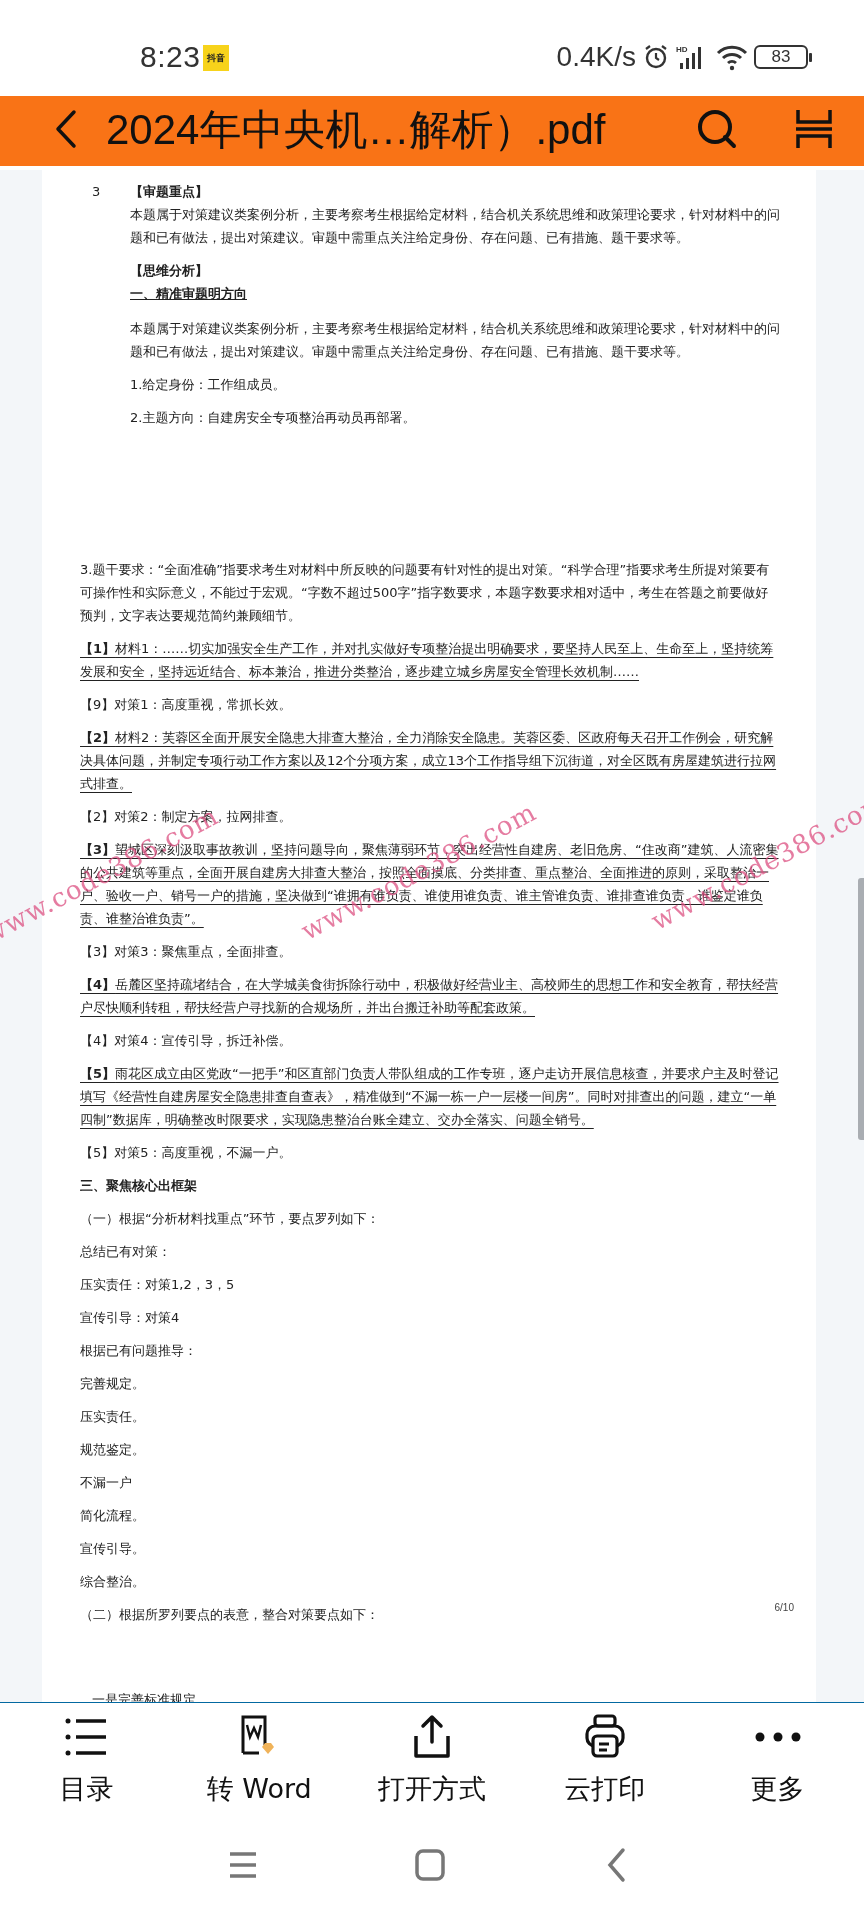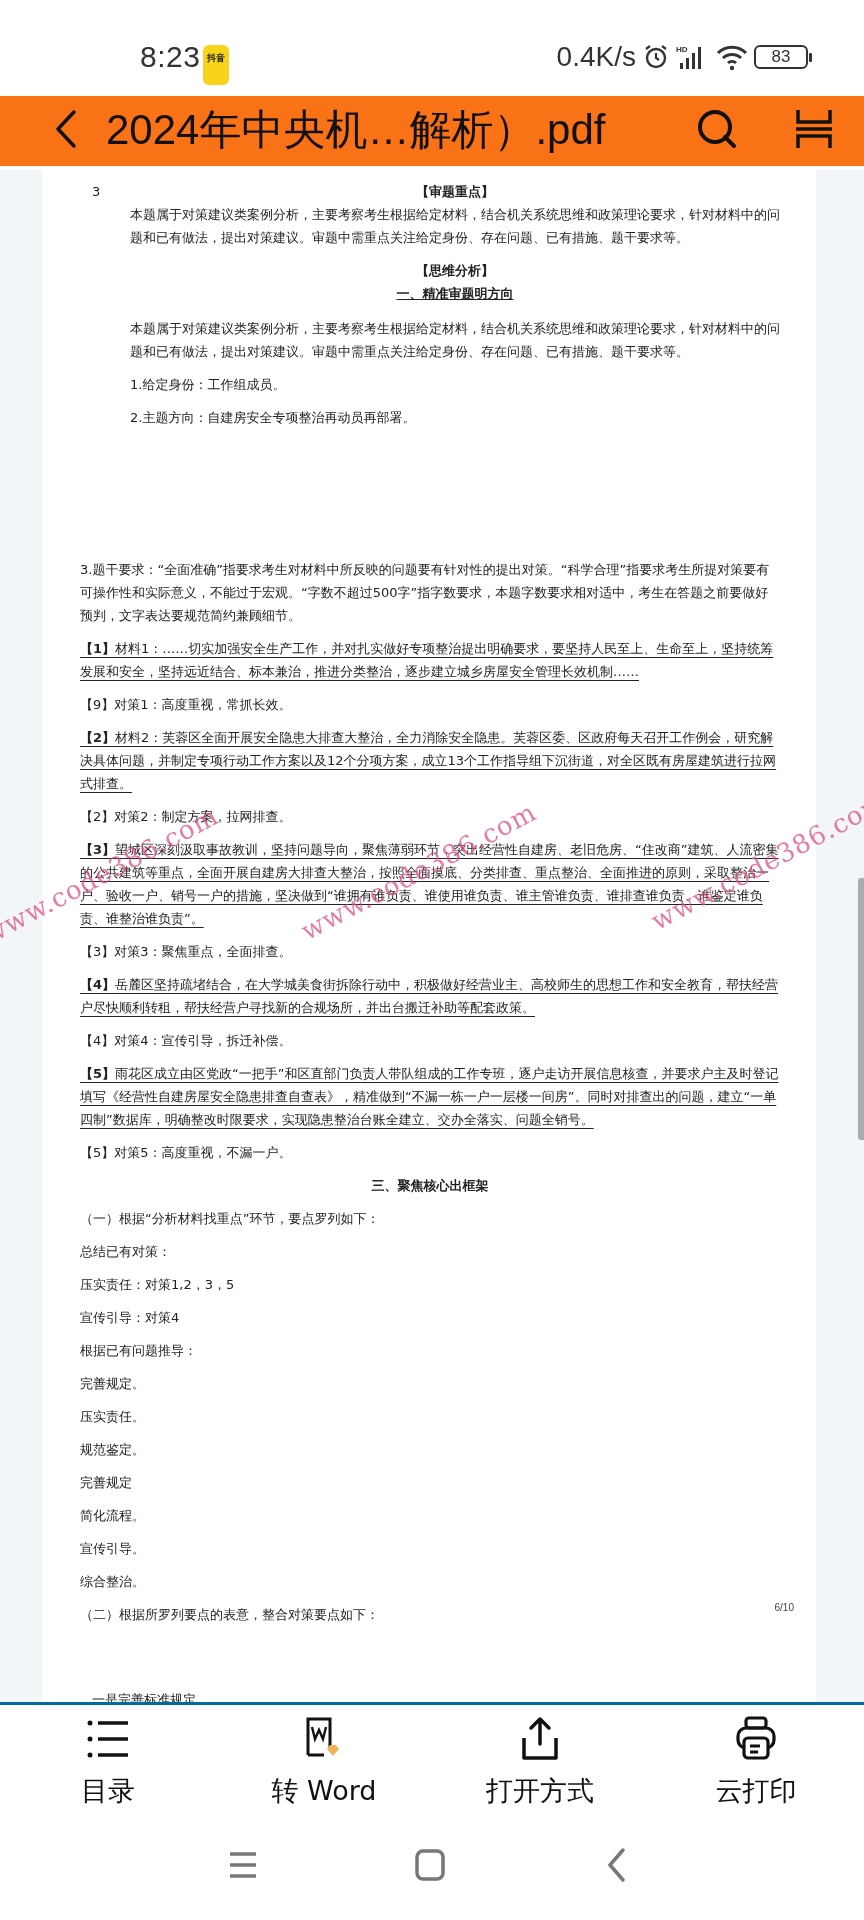--- a/index.html
+++ b/index.html
@@ -2,21 +2,21 @@
 <html><head>
 <meta charset="utf-8">
 <style>
   * { box-sizing: border-box; margin: 0; padding: 0; }
   html, body { width: 864px; height: 1920px; overflow: hidden; background: #ffffff; }
   body { font-family: "DejaVu Sans", "Liberation Sans", sans-serif; color: #111; position: relative; }
 
   
   .statusbar { position: absolute; top: 0; left: 0; width: 864px; height: 110px; background: #fff; }
   .sb-time { position: absolute; left: 140px; top: 40px; font-size: 30px; color: #333; font-family: "Liberation Sans", sans-serif; letter-spacing: 0.5px; }
-  .sb-badge { position: absolute; left: 203px; top: 45px; width: 26px; height: 40px; background: #f7d31b; border-radius: 6px; font-size: 9px; font-weight: bold; color: #222; text-align: center; line-height: 26px; }
+  .sb-badge { position: absolute; left: 203px; top: 45px; width: 26px; height: 26px; background: #f7d31b; border-radius: 0; font-size: 9px; font-weight: bold; color: #222; text-align: center; line-height: 26px; }
   .sb-right { position: absolute; right: 56px; top: 40px; height: 34px; display: flex; align-items: center; gap: 6px; color: #333; }
   .sb-speed { font-size: 28px; font-family: "Liberation Sans", sans-serif; color: #333; }
   .sb-icon svg { display: block; }
   .sb-batt { width: 54px; height: 24px; border: 2px solid #333; border-radius: 6px; font-size: 17px; text-align: center; line-height: 20px; position: relative; font-family: "Liberation Sans", sans-serif; }
   .sb-batt::after { content: ""; position: absolute; right: -6px; top: 6px; width: 3px; height: 9px; background: #333; border-radius: 1px; }
 
   
   .titlebar { position: absolute; top: 96px; left: 0; width: 864px; height: 70px; background: #f97316; }
   .tb-back { position: absolute; left: 46px; top: 8px; width: 40px; height: 50px; }
   .tb-title { position: absolute; left: 106px; top: 6px; font-size: 42px; color: #111; font-family: "Liberation Sans", sans-serif; white-space: nowrap; }
@@ -24,31 +24,31 @@
   .tb-split { position: absolute; left: 794px; top: 10px; width: 40px; height: 46px; }
 
   
   .viewer { position: absolute; top: 170px; left: 0; width: 864px; height: 1532px; background: #f3f6f9; overflow: hidden; }
   .page { position: absolute; left: 42px; width: 774px; background: #fff; }
   .page-a { top: -10px; height: 510px; }
   .page-b { top: 352px; height: 1110px; }
   .page-c { top: 1460px; height: 200px; }
   .pg-text { position: absolute; font-family: "DejaVu Sans", sans-serif; font-size: 13px; color: #222; line-height: 23px; }
   .pg-num { position: absolute; right: 22px; font-size: 10px; color: #444; font-family: "Liberation Sans", sans-serif; }
-  .bold { font-weight: bold; text-align: center; }
+  .bold { font-weight: bold; }
   .u { text-decoration: underline; text-decoration-thickness: 1px; text-underline-offset: 4px; }
   .para { margin-bottom: 10px; }
 
   .scroll-thumb { position: absolute; right: 0; top: 708px; width: 6px; height: 262px; background: #a9adb2; border-radius: 3px 0 0 3px; }
 
   
   .wm { position: absolute; color: rgba(220, 80, 130, 0.75); font-family: "DejaVu Serif", serif; font-size: 26px; transform: rotate(-28deg); transform-origin: left bottom; white-space: nowrap; letter-spacing: 1px; pointer-events: none; }
 
   
-  .toolbar { position: absolute; top: 1702px; left: 0; width: 864px; height: 110px; background: #fff; border-top: 3px solid #0369a1; display: flex; }
+  .toolbar { position: absolute; top: 1702px; left: 0; width: 864px; height: 110px; background: #fff; border-top: 1px solid #0369a1; display: flex; }
   .tool { flex: 1; display: flex; flex-direction: column; align-items: center; padding-top: 10px; }
   .tool-icon { width: 48px; height: 48px; display: flex; align-items: center; justify-content: center; }
   .tool-label { font-size: 27px; color: #111; margin-top: 10px; font-family: "DejaVu Sans", sans-serif; white-space: nowrap; }
 
   
   .navbar { position: absolute; top: 1812px; left: 0; width: 864px; height: 108px; background: #fff; }
   .nav-btn { position: absolute; top: 30px; width: 50px; height: 46px; display: flex; align-items: center; justify-content: center; }
 </style>
 </head>
 <body>
@@ -146,21 +146,21 @@
       <div class="bold para">三、聚焦核心出框架</div>
       <div class="para">（一）根据“分析材料找重点”环节，要点罗列如下：</div>
 
       <div class="para">总结已有对策：</div>
       <div class="para">压实责任：对策1,2，3，5</div>
       <div class="para">宣传引导：对策4</div>
       <div class="para">根据已有问题推导：</div>
       <div class="para">完善规定。</div>
       <div class="para">压实责任。</div>
       <div class="para">规范鉴定。</div>
-      <div class="para">完善规定</div>
+      <div class="para">不漏一户</div>
       <div class="para">简化流程。</div>
       <div class="para">宣传引导。</div>
       <div class="para">综合整治。</div>
 
       <div class="para">（二）根据所罗列要点的表意，整合对策要点如下：</div>
     </div>
     <div class="pg-num" style="top:1080px;">6/10</div>
   </div>
 
   <div class="page page-c">
@@ -210,20 +210,30 @@
     <span class="tool-icon">
       <svg width="44" height="46" viewBox="0 0 44 46">
           <rect x="12" y="2" width="20" height="10" rx="3" stroke="#111" stroke-width="3.2" fill="none"></rect>
           <rect x="4" y="12" width="36" height="20" rx="8" stroke="#111" stroke-width="3.2" fill="none"></rect>
           <rect x="10" y="22" width="24" height="20" rx="4" stroke="#111" stroke-width="3.2" fill="#fff"></rect>
           <path d="M16 30h10M16 36h8" stroke="#111" stroke-width="3"></path>
         </svg>
     </span>
     <span class="tool-label">云打印</span>
   </div>
+  <div class="tool">
+    <span class="tool-icon">
+      <svg width="48" height="20" viewBox="0 0 48 20">
+          <circle cx="6" cy="10" r="4.5" fill="#111"></circle>
+          <circle cx="24" cy="10" r="4.5" fill="#111"></circle>
+          <circle cx="42" cy="10" r="4.5" fill="#111"></circle>
+        </svg>
+    </span>
+    <span class="tool-label">更多</span>
+  </div>
 </div>
 
 <div class="navbar">
   <span class="nav-btn" style="left:218px;">
     <svg width="30" height="28" viewBox="0 0 30 28">
         <path d="M2 3h26M2 14h26M2 25h26" stroke="#777" stroke-width="3.5"></path>
       </svg>
   </span>
   <span class="nav-btn" style="left:405px;">
     <svg width="32" height="34" viewBox="0 0 32 34">

